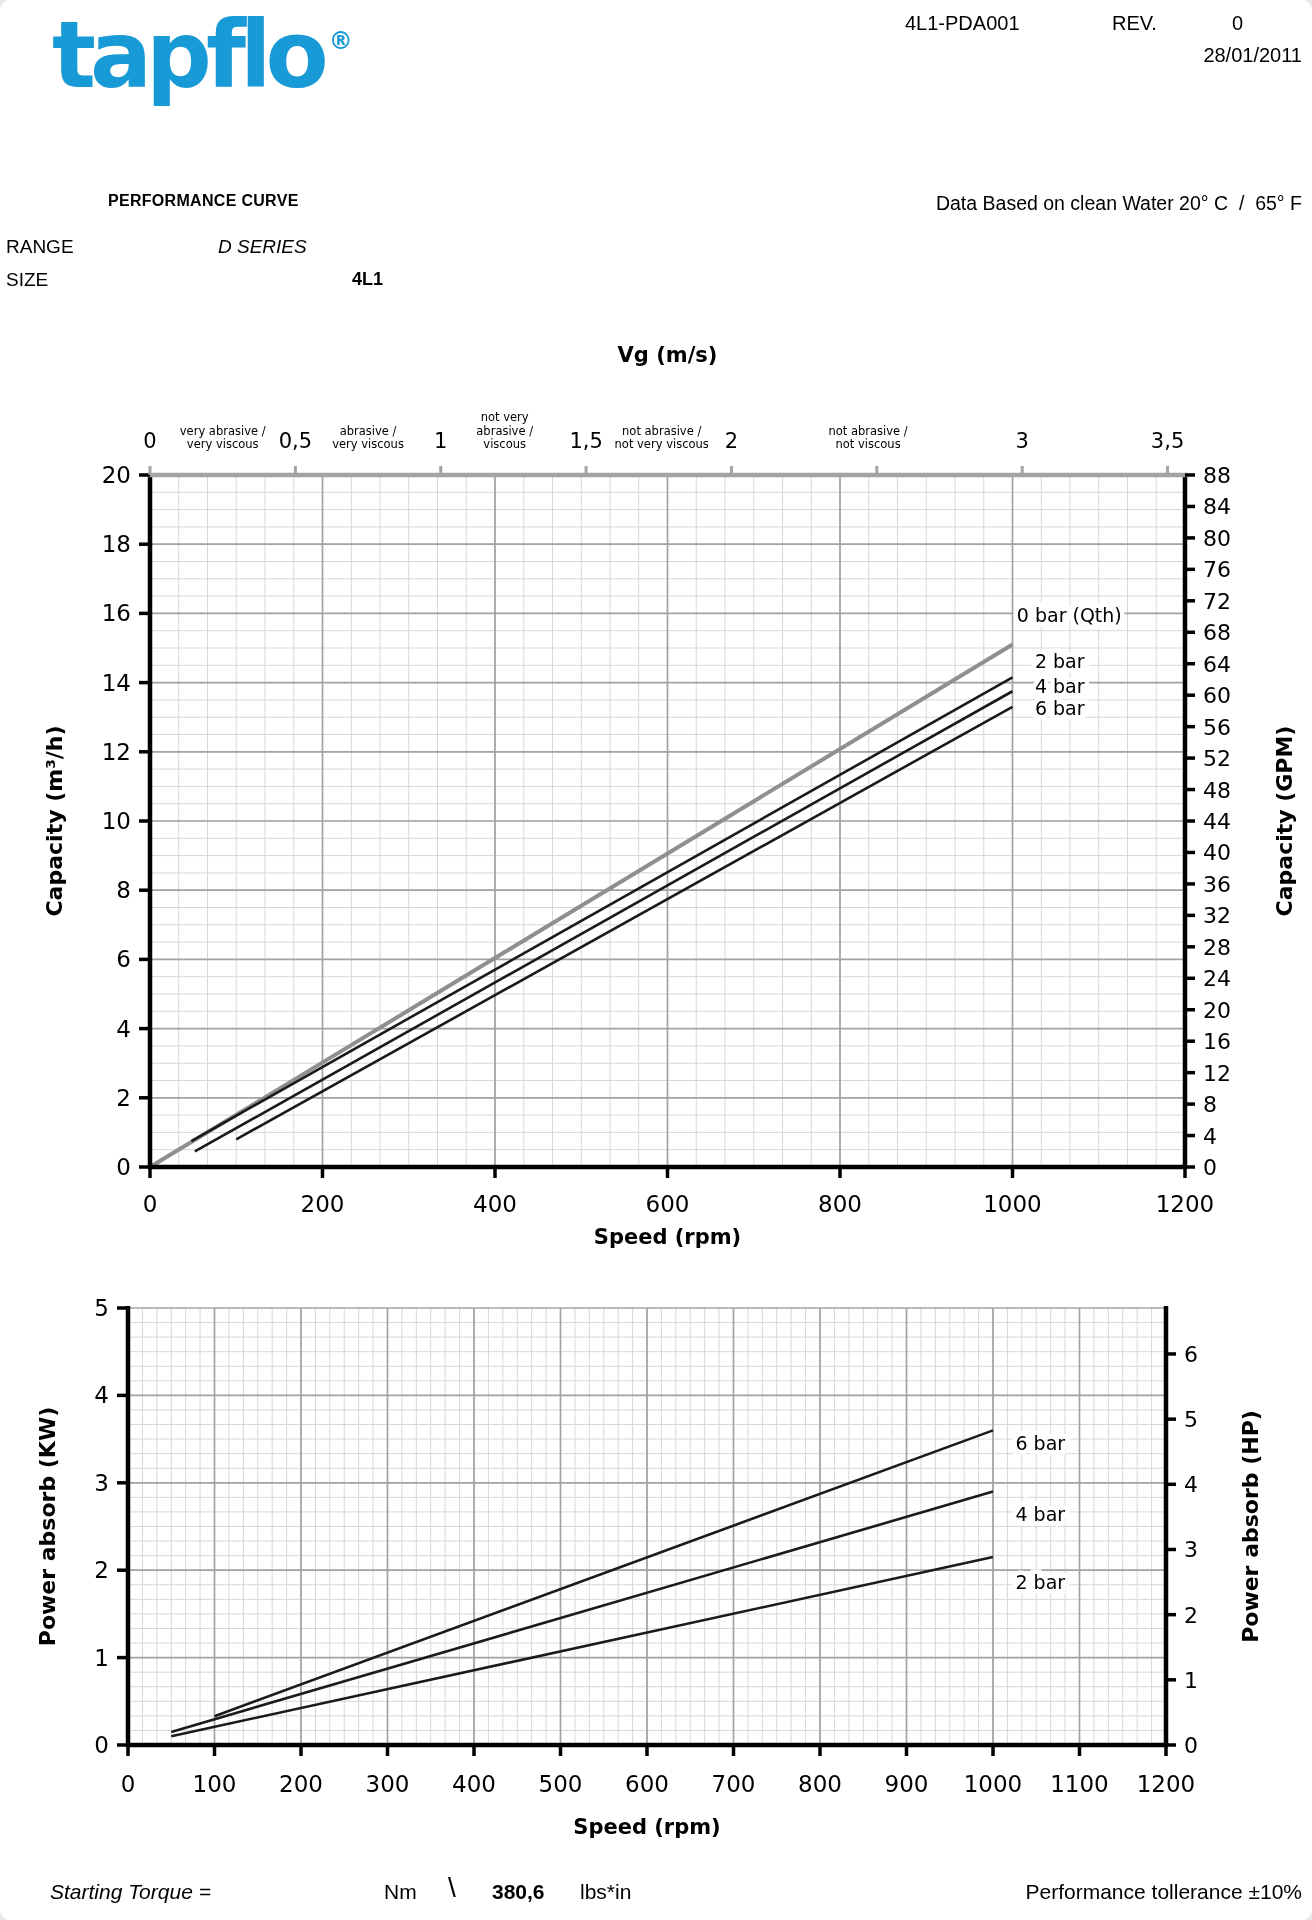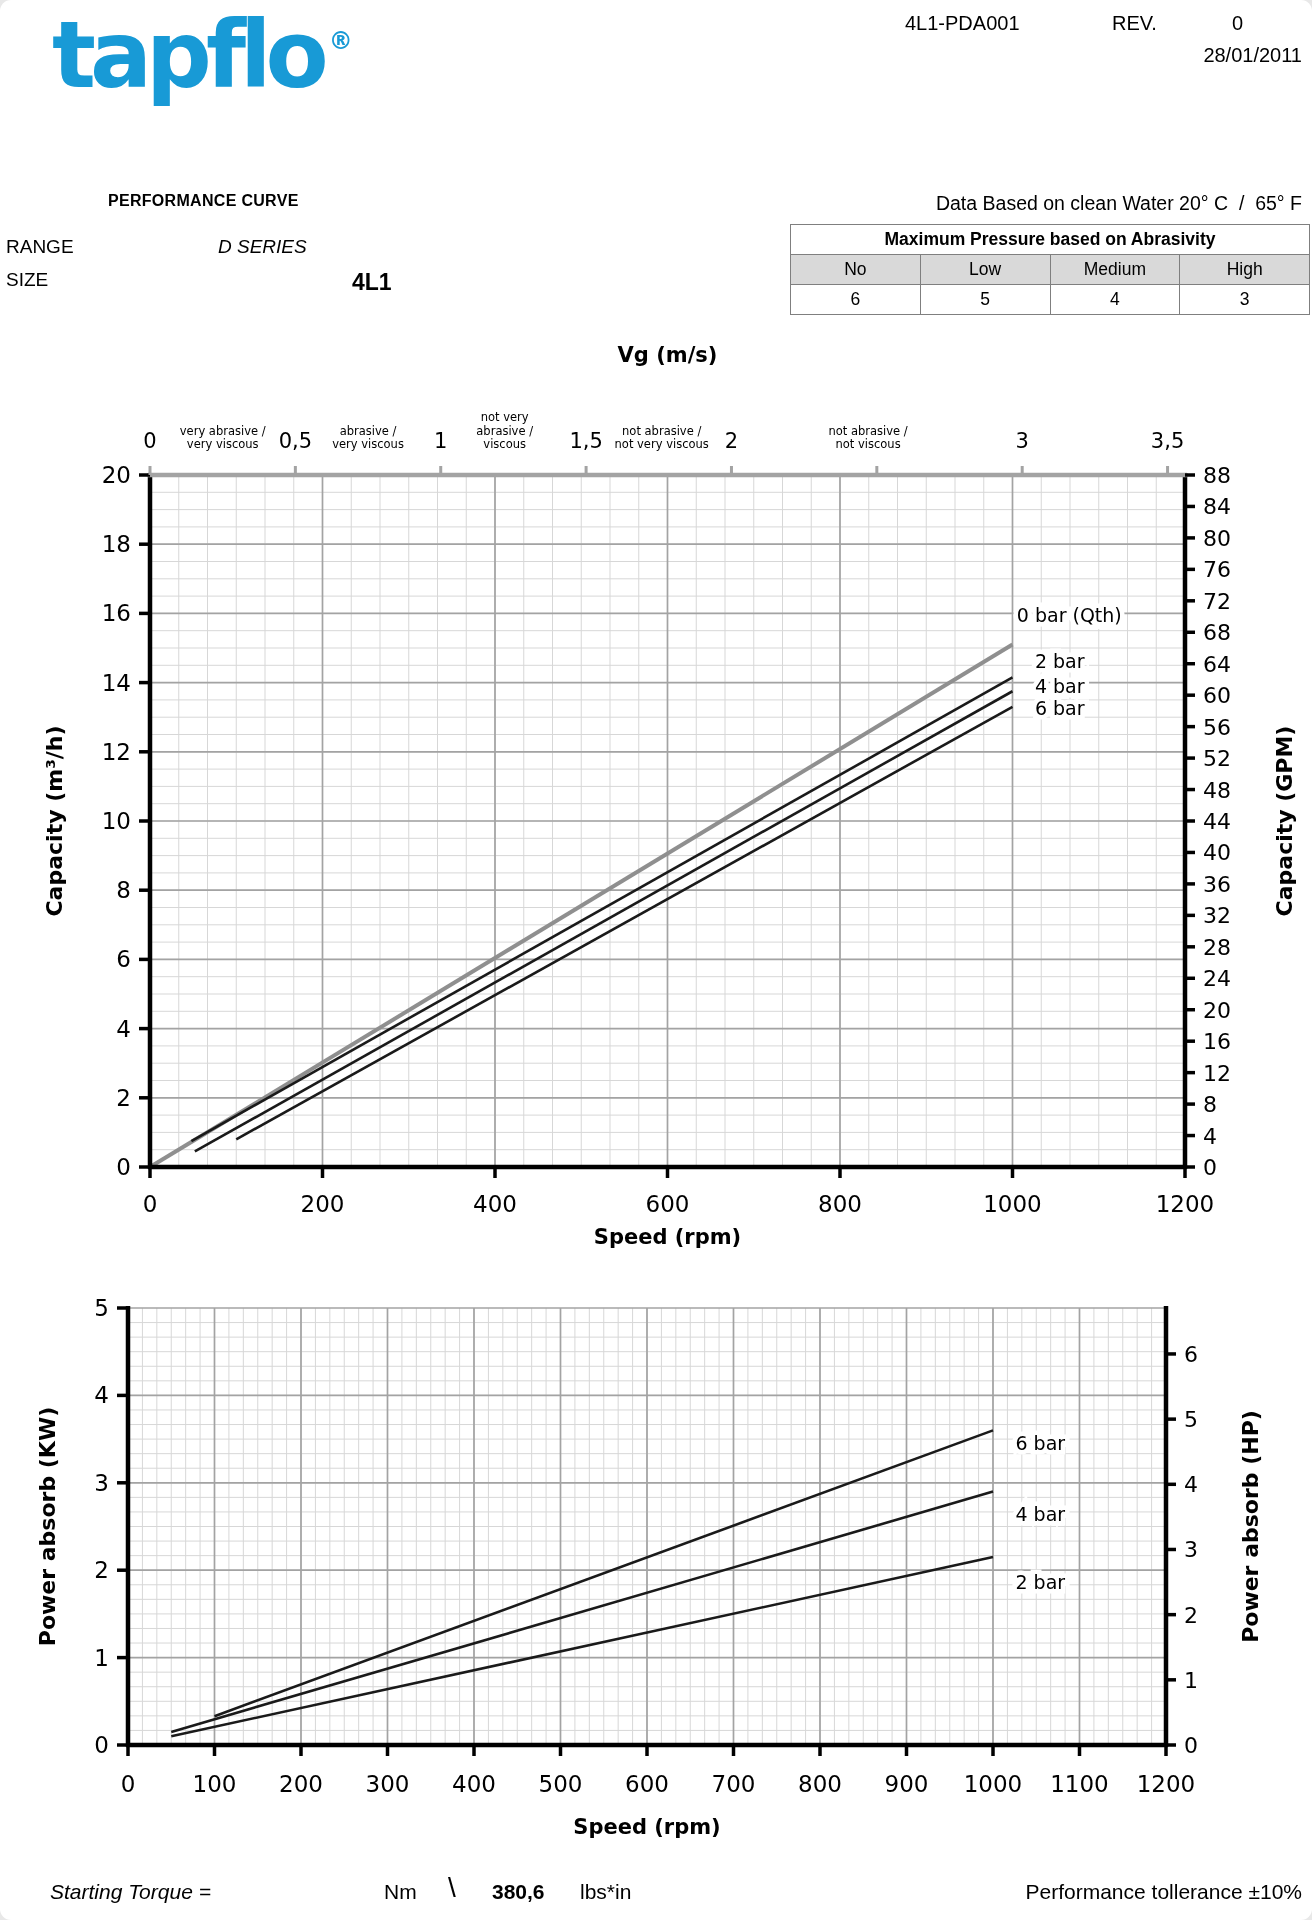--- a/index.html
+++ b/index.html
@@ -8,21 +8,21 @@
   .abs{position:absolute;}
   .pre{white-space:pre;}
   .logo{font-family:"DejaVu Sans",sans-serif;font-weight:bold;font-size:92px;
         letter-spacing:-6px;line-height:1;}
   .logo-reg{font-size:24px;vertical-align:38px;letter-spacing:0;margin-left:6px;}
   .doc-head{font-size:20px;}
   .section-title{font-size:16px;font-weight:bold;letter-spacing:0.3px;}
   .note{font-size:19.5px;}
   .meta-label{font-size:19px;text-align:right;}
   .meta-italic{font-size:19px;font-style:italic;}
-  .meta-bold{font-size:23px;font-weight:bold;}
+  .meta-bold{font-size:18px;font-weight:bold;}
   table.abr{border-collapse:collapse;width:520px;table-layout:fixed;}
   table.abr td{border:1.5px solid #7f7f7f;text-align:center;height:29px;
                font-size:17.5px;padding:0;}
   table.abr td.title{font-weight:bold;background:#ffffff;}
   table.abr td.head{background:#d9d9d9;}
   .footer-text{font-size:21px;}
   .italic{font-style:italic;}
   .bold{font-weight:bold;}
   .sep{font-size:28px;font-weight:300;}
   svg text{font-family:"DejaVu Sans",sans-serif;}
@@ -40,39 +40,20 @@
   <div class="abs doc-head" style="right:10px;top:44px;">28/01/2011</div>
 
   <div class="abs section-title" style="left:108px;top:192px;">PERFORMANCE CURVE</div>
   <div class="abs note pre" style="right:10px;top:192px;">Data Based on clean Water 20° C  /  65° F</div>
 
   <div class="abs meta-label" style="left:6px;top:236px;">RANGE</div>
   <div class="abs meta-italic" style="left:218px;top:236px;">D SERIES</div>
   <div class="abs meta-label" style="left:6px;top:269px;">SIZE</div>
   <div class="abs meta-bold" style="left:352px;top:269px;">4L1</div>
 
-  <table class="abr abs" style="left:790px;top:224px;">
-    <tbody>
-        <tr>
-      <td class="title" colspan="4">Maximum Pressure based on Abrasivity</td>
-    </tr>
-    <tr>
-      <td class="head">No</td>
-      <td class="head">Low</td>
-      <td class="head">Medium</td>
-      <td class="head">High</td>
-    </tr>
-    <tr>
-      <td>6</td>
-      <td>5</td>
-      <td>4</td>
-      <td>3</td>
-    </tr>
-  </tbody>
-    </table>
 
   <svg id="chart1" class="abs" style="left:0;top:300px;" width="1312" height="970">
       <line x1="150" y1="175" x2="150" y2="867" stroke="#d7d7d7" stroke-width="1"></line>
       <line x1="178.75" y1="175" x2="178.75" y2="867" stroke="#d7d7d7" stroke-width="1"></line>
       <line x1="207.5" y1="175" x2="207.5" y2="867" stroke="#d7d7d7" stroke-width="1"></line>
       <line x1="236.25" y1="175" x2="236.25" y2="867" stroke="#d7d7d7" stroke-width="1"></line>
       <line x1="265" y1="175" x2="265" y2="867" stroke="#d7d7d7" stroke-width="1"></line>
       <line x1="293.75" y1="175" x2="293.75" y2="867" stroke="#d7d7d7" stroke-width="1"></line>
       <line x1="322.5" y1="175" x2="322.5" y2="867" stroke="#d7d7d7" stroke-width="1"></line>
       <line x1="351.25" y1="175" x2="351.25" y2="867" stroke="#d7d7d7" stroke-width="1"></line>

